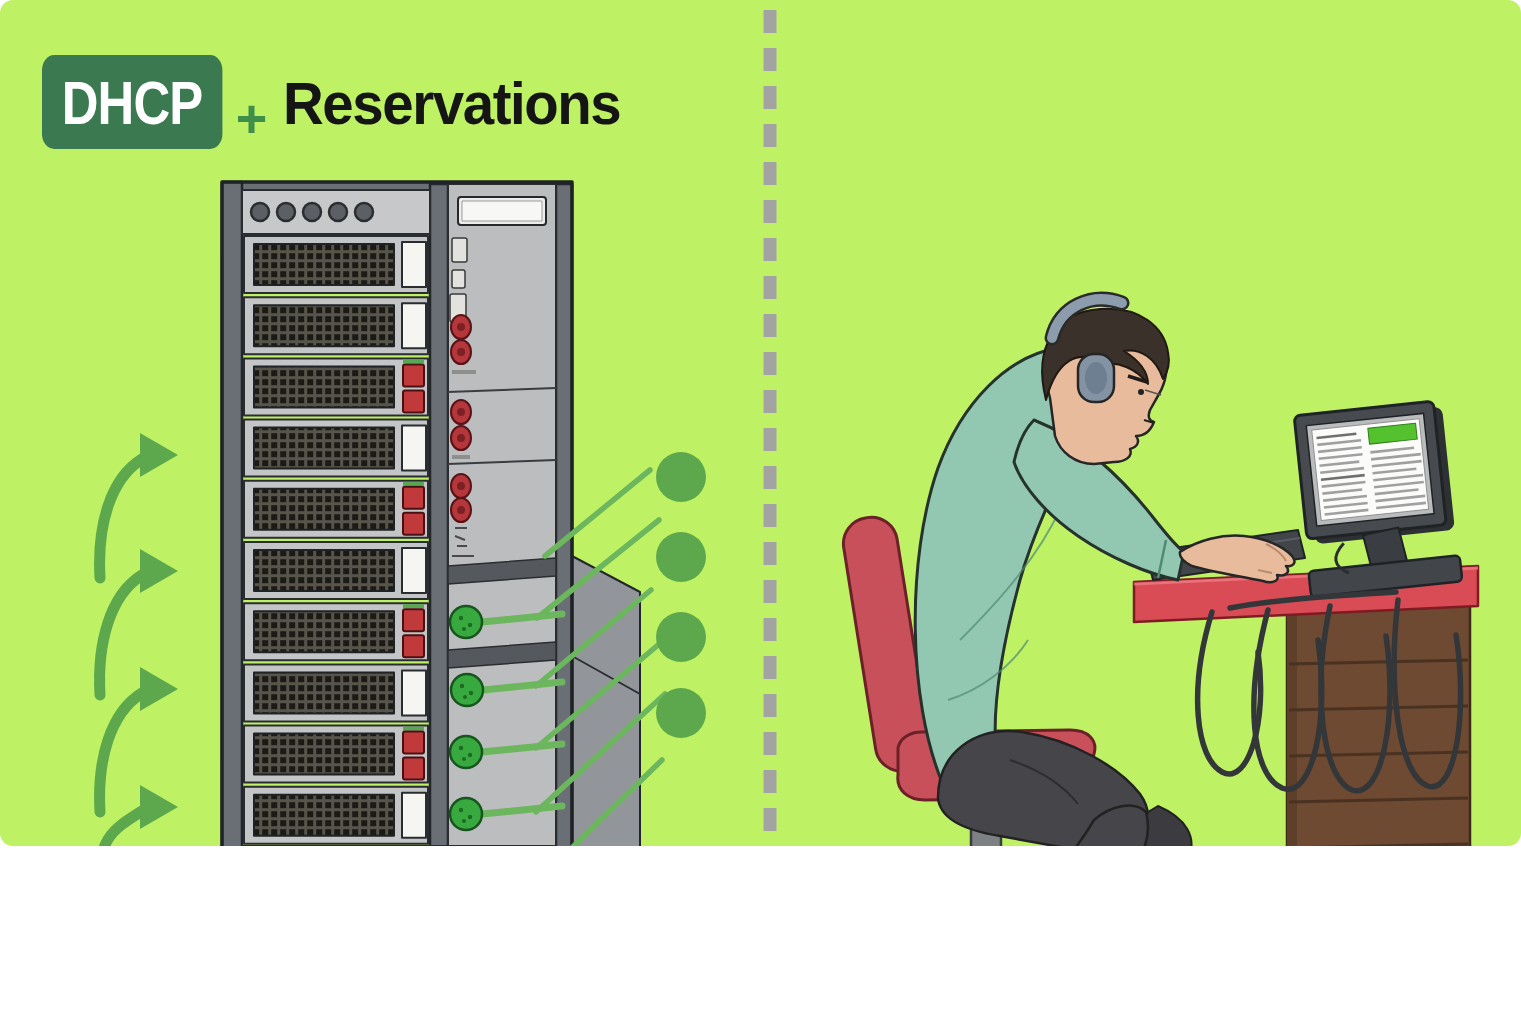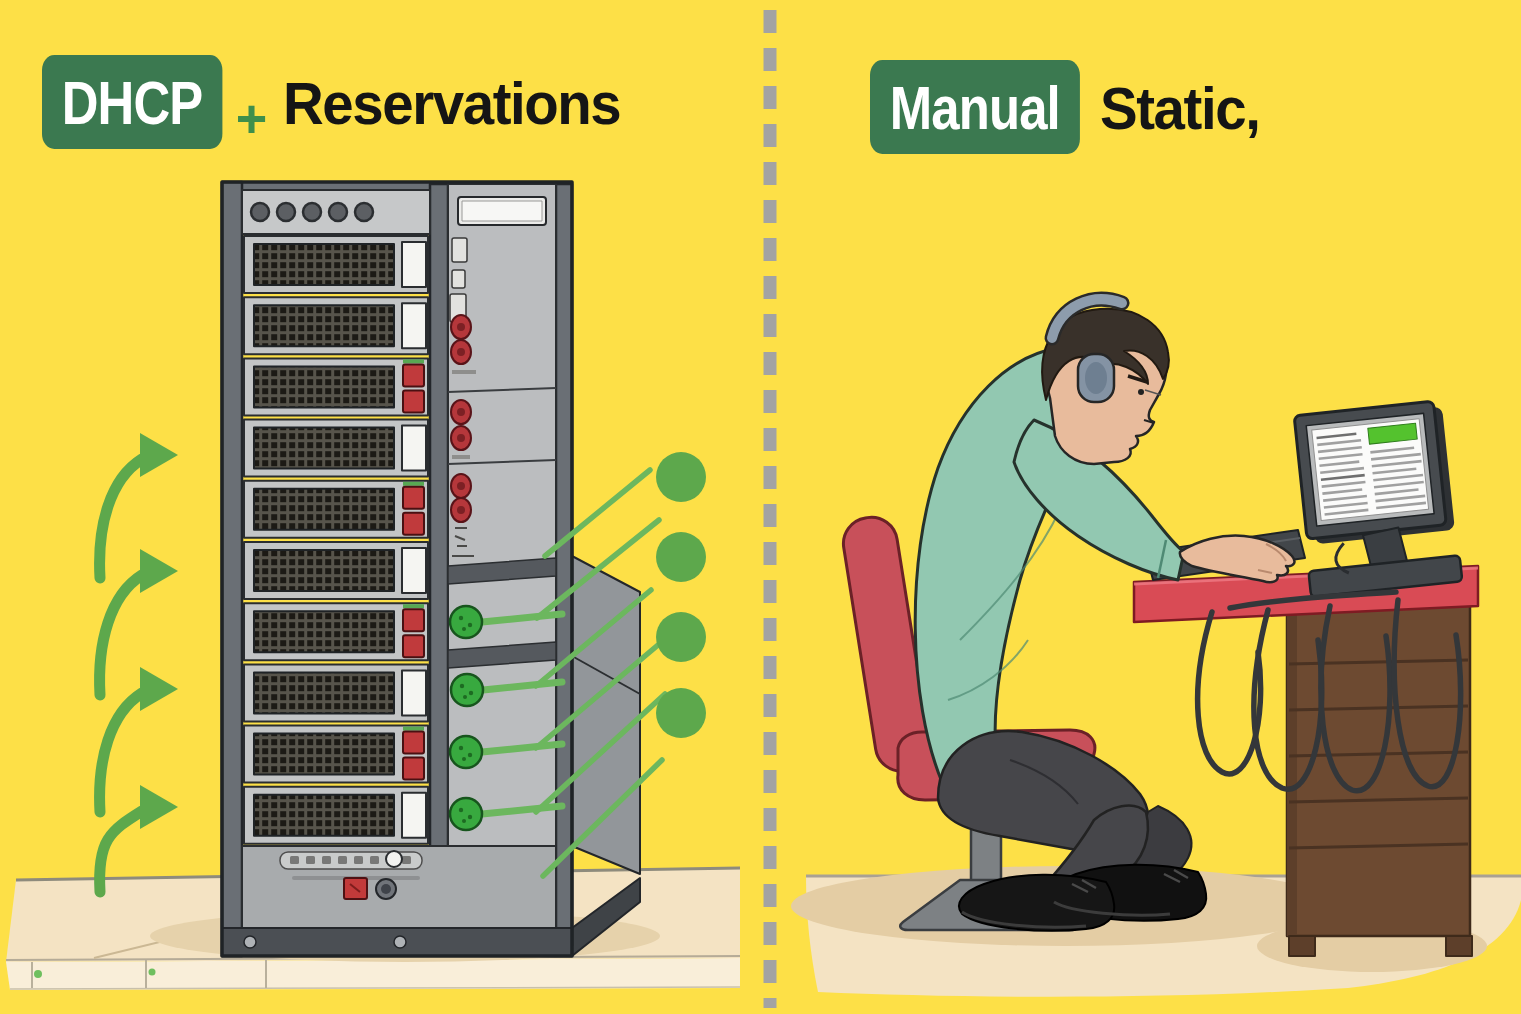--- a/index.html
+++ b/index.html
@@ -1,17 +1,17 @@
 <!DOCTYPE html>
 <html><head>
 <meta charset="utf-8">
 <style>
   html,body{margin:0;padding:0;background:#ffffff;}
-  .canvas{position:relative;width:1521px;height:1014px;background:#fde047;overflow:hidden;
-          font-family:"Liberation Sans",sans-serif;}
+  .canvas{position:relative;width:1521px;height:846px;background:#bef264;overflow:hidden;
+          font-family:"Liberation Sans",sans-serif;border-radius:13px;}
   .canvas svg.scene{position:absolute;left:0;top:0;}
   .title{position:absolute;display:flex;align-items:flex-start;}
   .title-left{left:42px;top:55px;}
   .title-right{left:870px;top:60px;}
   .badge{display:flex;align-items:center;justify-content:center;height:94px;padding:0 24px;
          border-radius:15px;font-size:62px;font-weight:700;letter-spacing:-1px;
          transform:scaleX(.82);transform-origin:left center;white-space:nowrap;}
   .plus{font-size:54px;font-weight:700;margin-top:32px;margin-left:-26px;}
   .headline{font-size:60px;font-weight:700;letter-spacing:-1.5px;margin-left:16px;margin-top:14px;
             transform:scaleX(.94);transform-origin:left center;white-space:nowrap;}
@@ -350,18 +350,14 @@
       <ellipse cx="1096" cy="378" rx="11" ry="16" fill="#6e7f91"></ellipse>
     </g>
   </g>
 </svg>
 
 <div class="title title-left">
   <span class="badge" id="left-badge" style="background: rgb(59, 121, 80); color: rgb(255, 255, 255);">DHCP</span>
   <span class="plus" id="plus" style="color: rgb(63, 143, 75);">+</span>
   <span class="headline" id="left-title" style="color: rgb(21, 21, 21);">Reservations</span>
 </div>
-<div class="title title-right">
-  <span class="badge" id="right-badge" style="background: rgb(59, 121, 80); color: rgb(255, 255, 255);">Manual</span>
-  <span class="headline" id="right-title" style="color: rgb(21, 21, 21);">Static,</span>
+
 </div>
 
-</div>
-
 </body></html>

